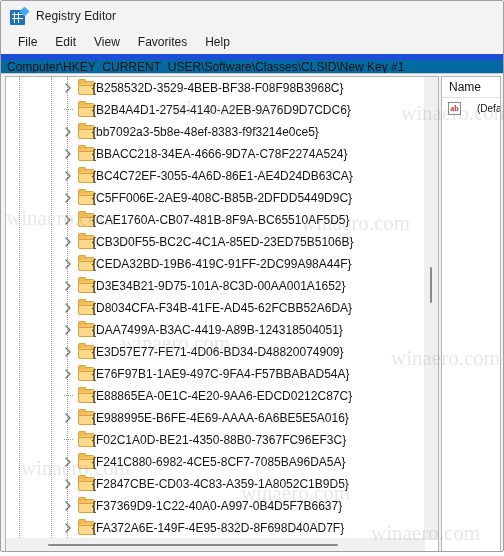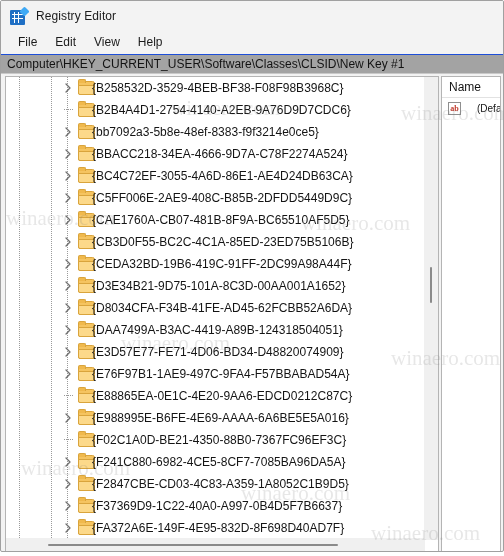--- a/index.html
+++ b/index.html
@@ -79,22 +79,22 @@
     cursor: default;
     white-space: nowrap;
   }
 
   
   #addressbar {
     height: 20px;
     display: flex;
     align-items: center;
     padding-left: 6px;
-    background: #a3a3a3;
-    border-top: 1px solid #1d4ed8;
+    background: #0369a1;
+    border-top: 6px solid #1d4ed8;
     border-bottom: 1px solid #c9c9c9;
     overflow: hidden;
   }
   #address-text {
     font-size: 12px;
     color: #131313;
     white-space: nowrap;
   }
 
   
@@ -315,20 +315,21 @@
       <div class="grid"></div>
       <div class="badge"></div>
     </div>
     <div id="title-text">Registry Editor</div>
   </div>
 
   <div id="menubar">
     <div class="menu-item">File</div>
     <div class="menu-item">Edit</div>
     <div class="menu-item">View</div>
+    <div class="menu-item">Favorites</div>
     <div class="menu-item">Help</div>
   </div>
 
   <div id="addressbar">
     <div id="address-text">Computer\HKEY_CURRENT_USER\Software\Classes\CLSID\New Key #1</div>
   </div>
 
   <div id="content">
 
     <div id="tree-pane">

